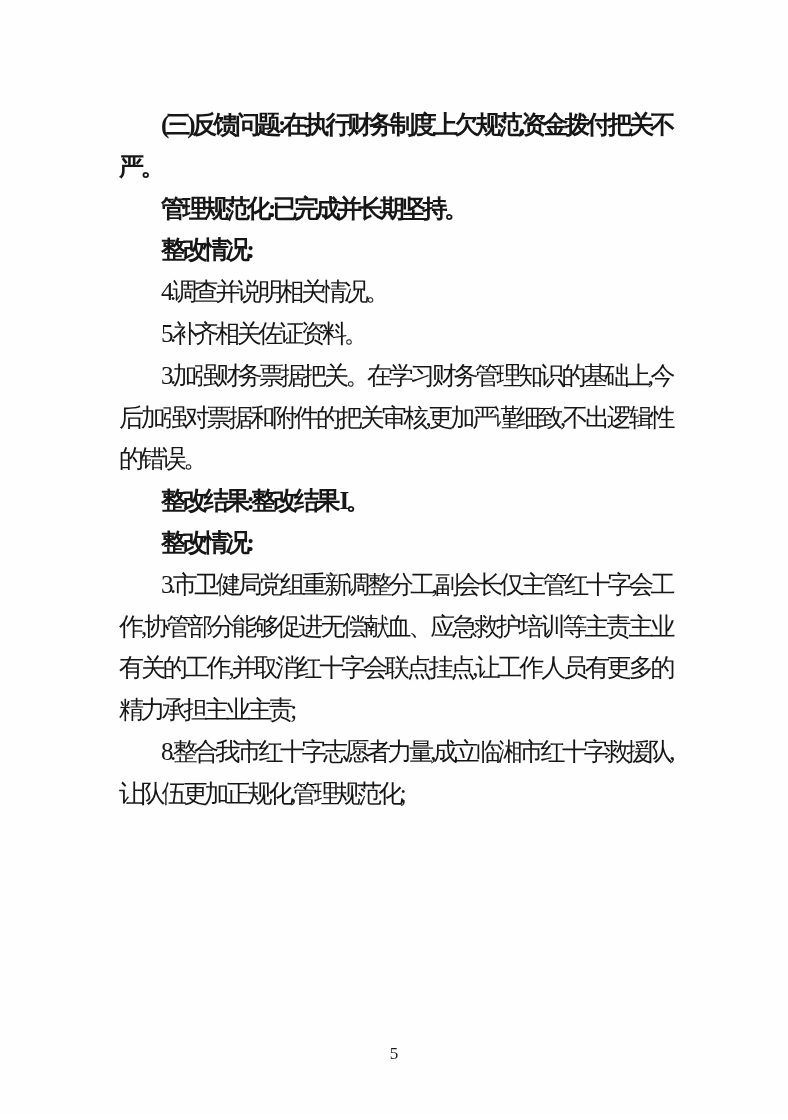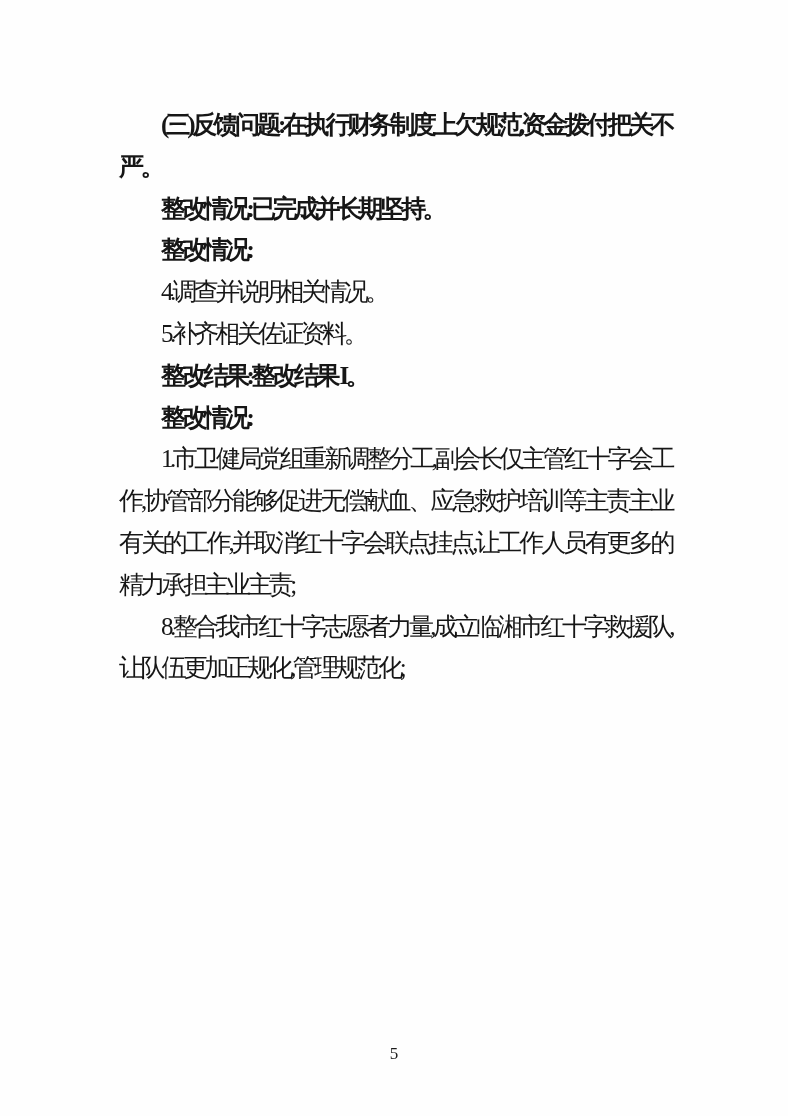--- a/index.html
+++ b/index.html
@@ -50,25 +50,26 @@
     letter-spacing: 0;
     color: #1c1c1c;
   }
 </style>
 </head>
 <body>
 
 <div class="page" style="--page-bg: #fefefe; --text-color: #161616;">
   <div class="content">
     <p class="para"><span class="seg-bold">(三)反馈问题:在执行财务制度上欠规范,资金拨付把关不严。</span><span class="seg-regular"></span></p>
-    <p class="para"><span class="seg-bold">整改情况:已完成并长期坚持。</span><span class="seg-regular"></span></p>
+    <p class="para"><span class="seg-bold">管理规范化:已完成并长期坚持。</span><span class="seg-regular"></span></p>
     <p class="para"><span class="seg-bold">整改情况:</span><span class="seg-regular"></span></p>
     <p class="para"><span class="seg-bold"></span><span class="seg-regular">4.调查并说明相关情况。</span></p>
     <p class="para"><span class="seg-bold"></span><span class="seg-regular">5.补齐相关佐证资料。</span></p>
+    <p class="para"><span class="seg-bold"></span><span class="seg-regular">3.加强财务票据把关。在学习财务管理知识的基础上,今后加强对票据和附件的把关审核,更加严谨细致,不出逻辑性的错误。</span></p>
     <p class="para"><span class="seg-bold">整改结果:整改结果 I。</span><span class="seg-regular"></span></p>
     <p class="para"><span class="seg-bold">整改情况:</span><span class="seg-regular"></span></p>
-    <p class="para"><span class="seg-bold"></span><span class="seg-regular">1.市卫健局党组重新调整分工,副会长仅主管红十字会工作,协管部分能够促进无偿献血、应急救护培训等主责主业有关的工作,并取消红十字会联点挂点,让工作人员有更多的精力承担主业主责;</span></p>
+    <p class="para"><span class="seg-bold"></span><span class="seg-regular">3.市卫健局党组重新调整分工,副会长仅主管红十字会工作,协管部分能够促进无偿献血、应急救护培训等主责主业有关的工作,并取消红十字会联点挂点,让工作人员有更多的精力承担主业主责;</span></p>
     <p class="para"><span class="seg-bold"></span><span class="seg-regular">8.整合我市红十字志愿者力量,成立临湘市红十字救援队,让队伍更加正规化,管理规范化;</span></p>
   </div>
   <div class="footer">
     <span class="pagenum">5</span>
   </div>
 </div>
 
 </body></html>

